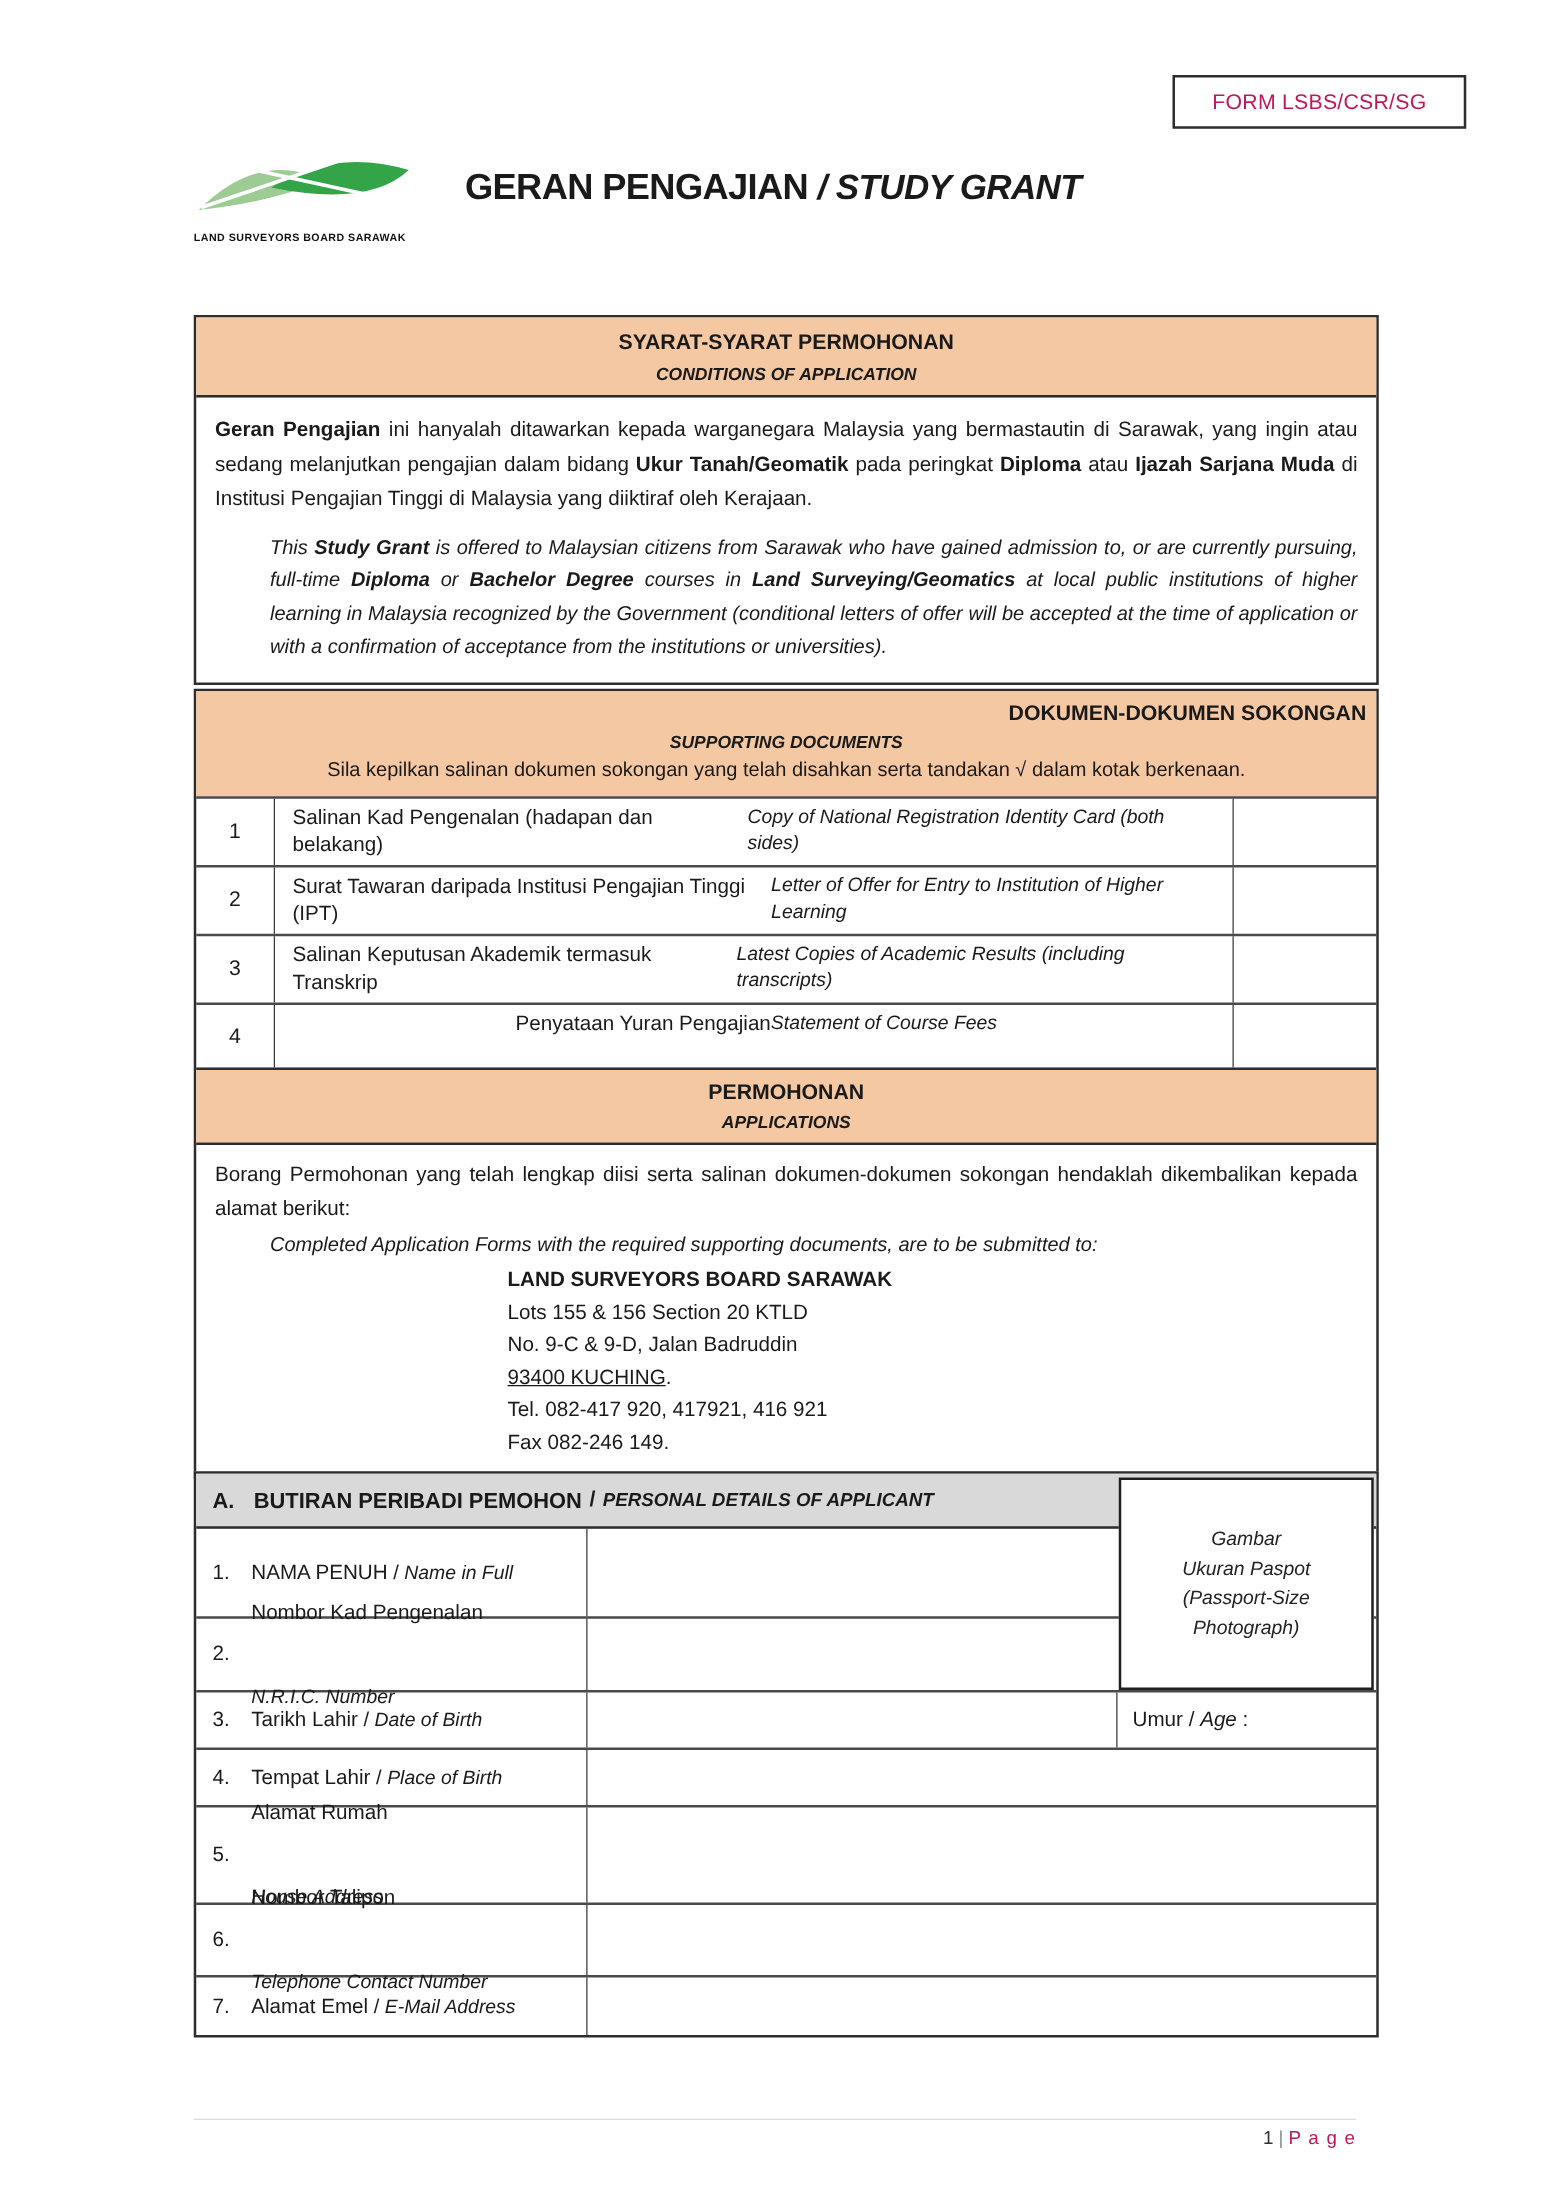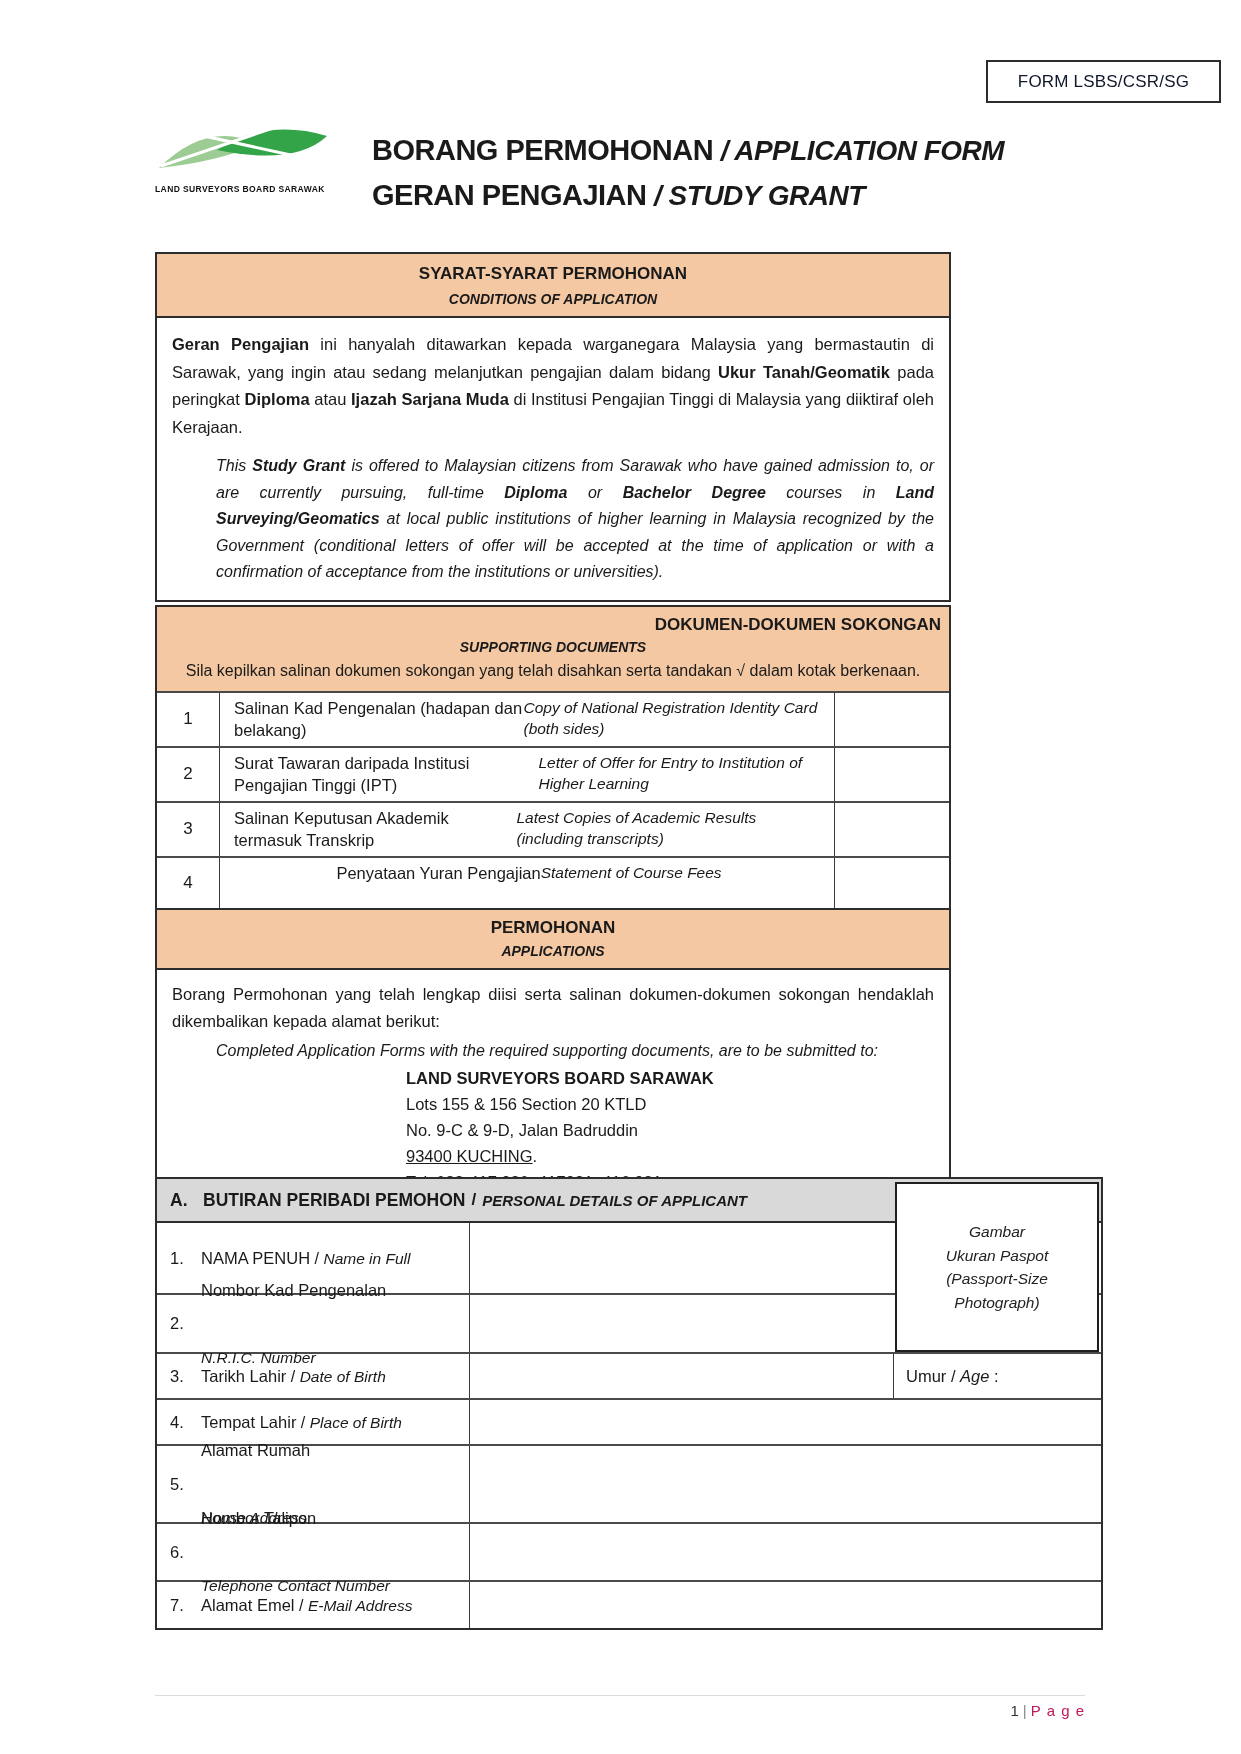--- a/index.html
+++ b/index.html
@@ -1,33 +1,33 @@
 <!DOCTYPE html>
 <html><head>
 <meta charset="utf-8">
 <style>
   * { margin:0; padding:0; box-sizing:border-box; }
   html,body { background:#ffffff; }
   body { font-family:"Liberation Sans", sans-serif; color:#1a1a1a; }
   .page { position:relative; width:1241px; height:1754px; background:#fff; overflow:hidden; }
 
   
-  .form-code { position:absolute; left:986px; top:60px; width:235px; height:43px;
+  .form-code { position:absolute; left:938px; top:60px; width:235px; height:43px;
     border:2px solid #2d2d2d; display:flex; align-items:center; justify-content:center;
-    font-size:17px; color:#0f172a; letter-spacing:.2px; }
+    font-size:17px; color:#be185d; letter-spacing:.2px; }
 
   
   .logo-wrap { position:absolute; left:155px; top:116px; width:200px; }
   .logo-caption { margin-top:2px; font-size:8.5px; font-weight:bold; letter-spacing:.4px; color:#111; white-space:nowrap; }
   .titles { position:absolute; left:372px; top:130px; line-height:40px; white-space:nowrap; }
   .titles .t-b { font-size:29px; font-weight:bold; letter-spacing:-.5px; }
   .titles .t-i { font-size:28px; font-weight:bold; font-style:italic; letter-spacing:-.5px; }
 
   
-  .tables { position:absolute; left:155px; top:252px; width:796px; }
+  .tables { position:absolute; left:155px; top:252px; width:948px; }
   .tbl { border:2px solid #2d2d2d; background:#fff; }
   .tbl + .tbl { margin-top:3px; }
 
   .band { background:#f4c8a3; text-align:center; }
   .band-b { border-bottom:2px solid #2d2d2d; }
   .band-t { border-top:2px solid #2d2d2d; }
   .band .h1 { font-size:17px; font-weight:bold; }
   .band .h2 { font-size:14px; font-weight:bold; font-style:italic; }
   .band .n1 { font-size:16px; }
   .band .n2 { font-size:15.5px; font-style:italic; }
@@ -107,21 +107,20 @@
     <svg width="180" height="62" viewBox="0 0 180 62">
       <path d="M4,52 Q52,4 104,28 Q62,46 4,52 Z" fill="#9ccb93"></path>
       <path d="M62,34 Q112,2 172,20 Q140,50 62,34 Z" fill="#33a448"></path>
       <path d="M6,50 L130,8" stroke="#ffffff" stroke-width="3" fill="none"></path>
       <path d="M12,12 L168,46" stroke="#ffffff" stroke-width="3" fill="none"></path>
     </svg>
     <div class="logo-caption">LAND SURVEYORS BOARD SARAWAK</div>
   </div>
 
   <div class="titles">
-    <div><span class="t-b">BORANG PERMOHONAN </span><span class="t-i">/ APPLICATION FORM</span></div>
     <div><span class="t-b">GERAN PENGAJIAN </span><span class="t-i">/ STUDY GRANT</span></div>
   </div>
 
   <div class="tables">
 
     <div class="tbl">
       <div class="band band-b cond-band">
         <div class="h1">SYARAT-SYARAT PERMOHONAN</div>
         <div class="h2">CONDITIONS OF APPLICATION</div>
       </div>

